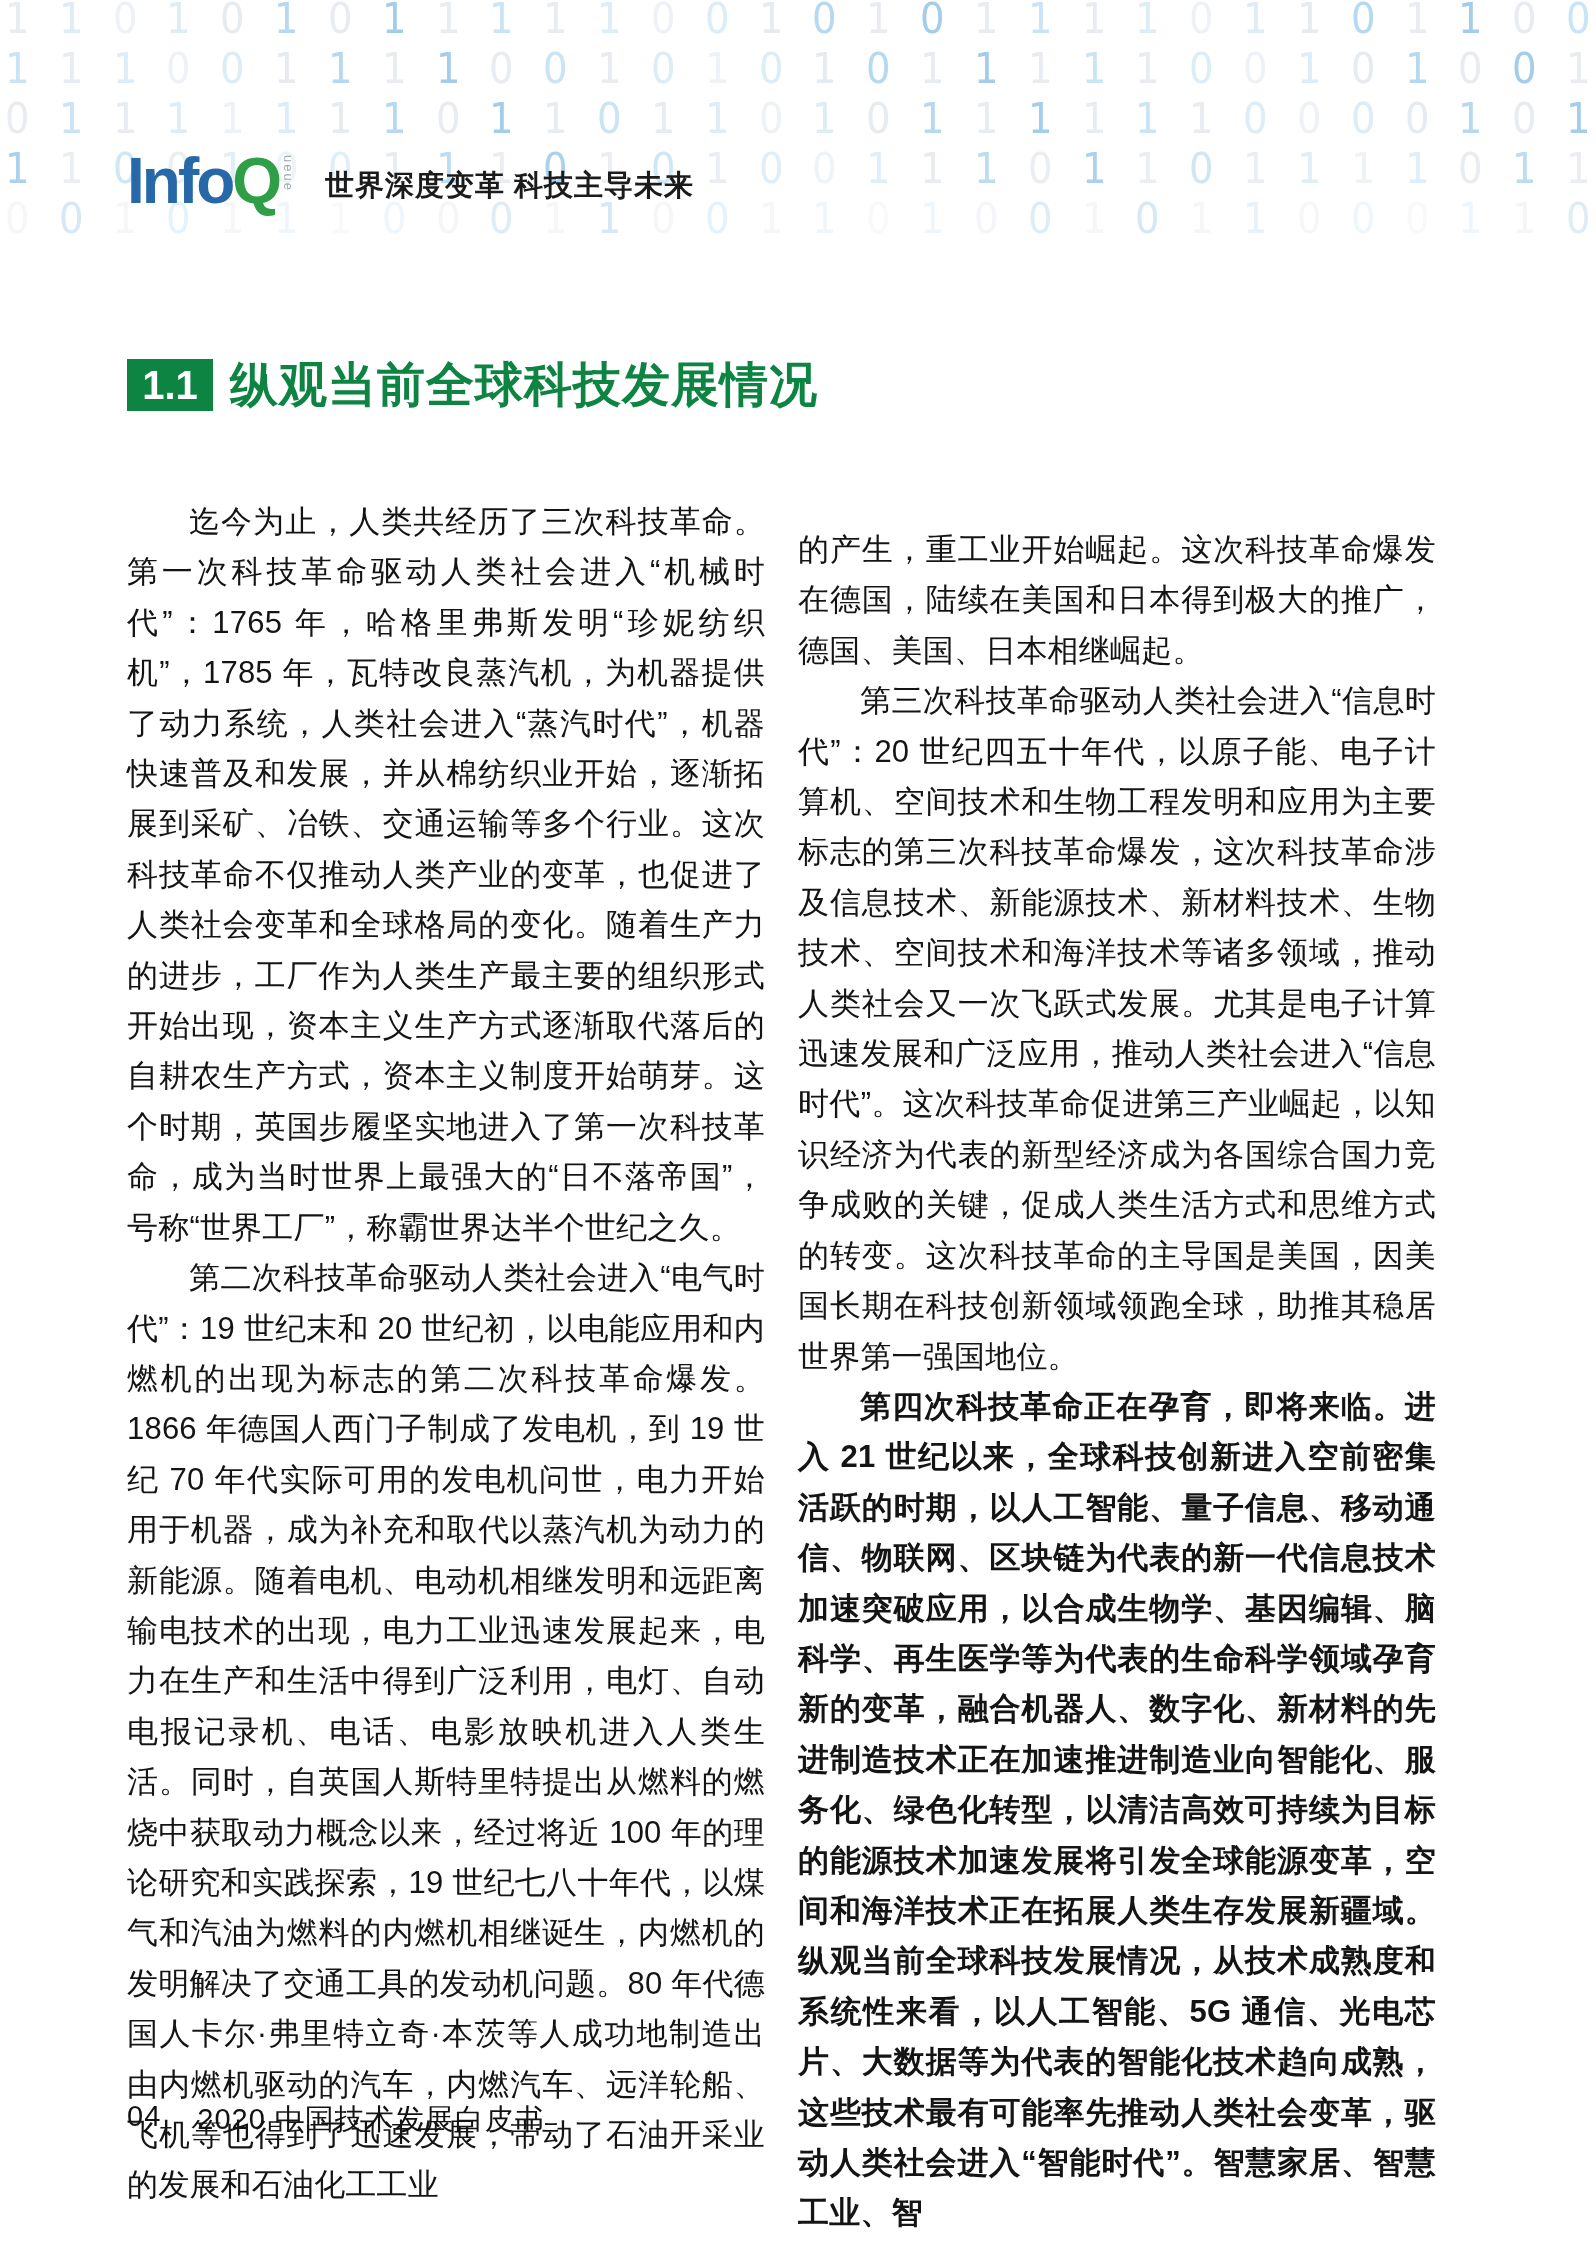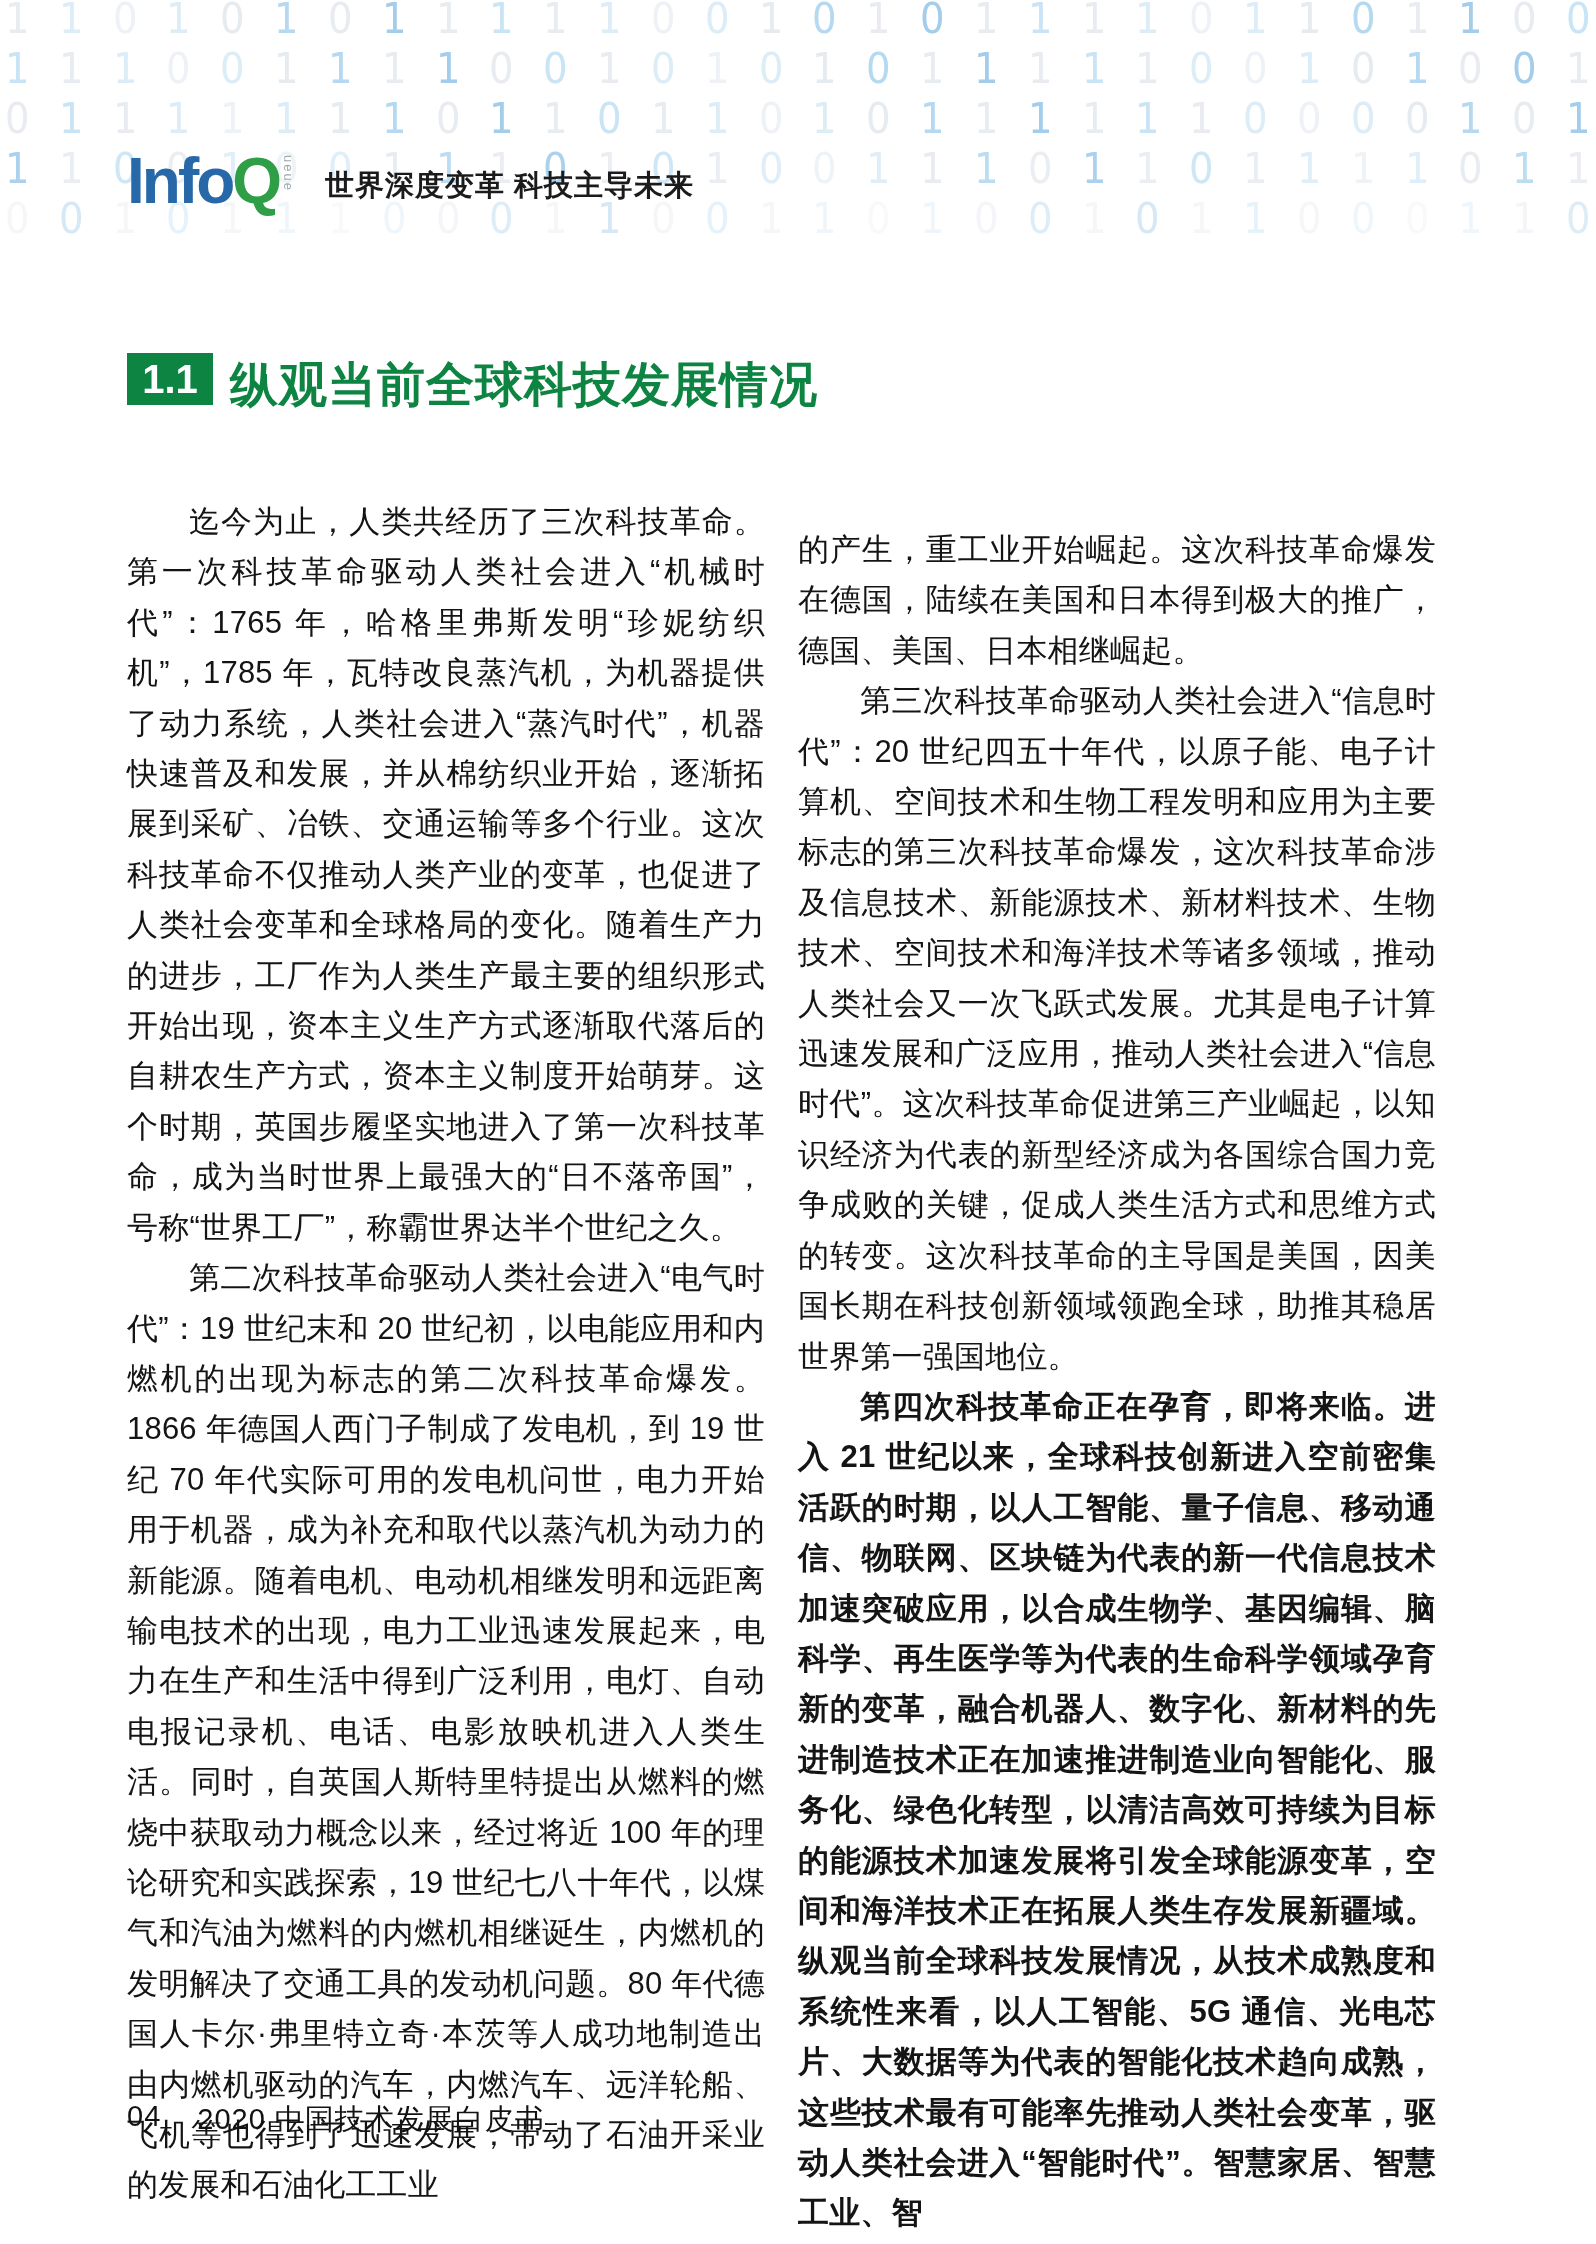--- a/index.html
+++ b/index.html
@@ -46,21 +46,21 @@
     margin:0 0 24px 2px;
     line-height:14px;
   }
   .tagline{
     font-size:29px;font-weight:700;color:#1b1b1b;
     margin:0 0 10px 30px;letter-spacing:1px;white-space:nowrap;
   }
   
   .heading{
     position:absolute;left:127px;top:353px;
-    display:flex;
+    display:flex;align-items:center;
   }
   .heading-num{
     display:inline-flex;align-items:center;justify-content:center;
     width:86px;height:52px;
     background:var(--green,#0e8442);
     color:#ffffff;font-size:40px;font-weight:700;
   }
   .heading-title{
     margin-left:17px;
     color:var(--green,#0e8442);

